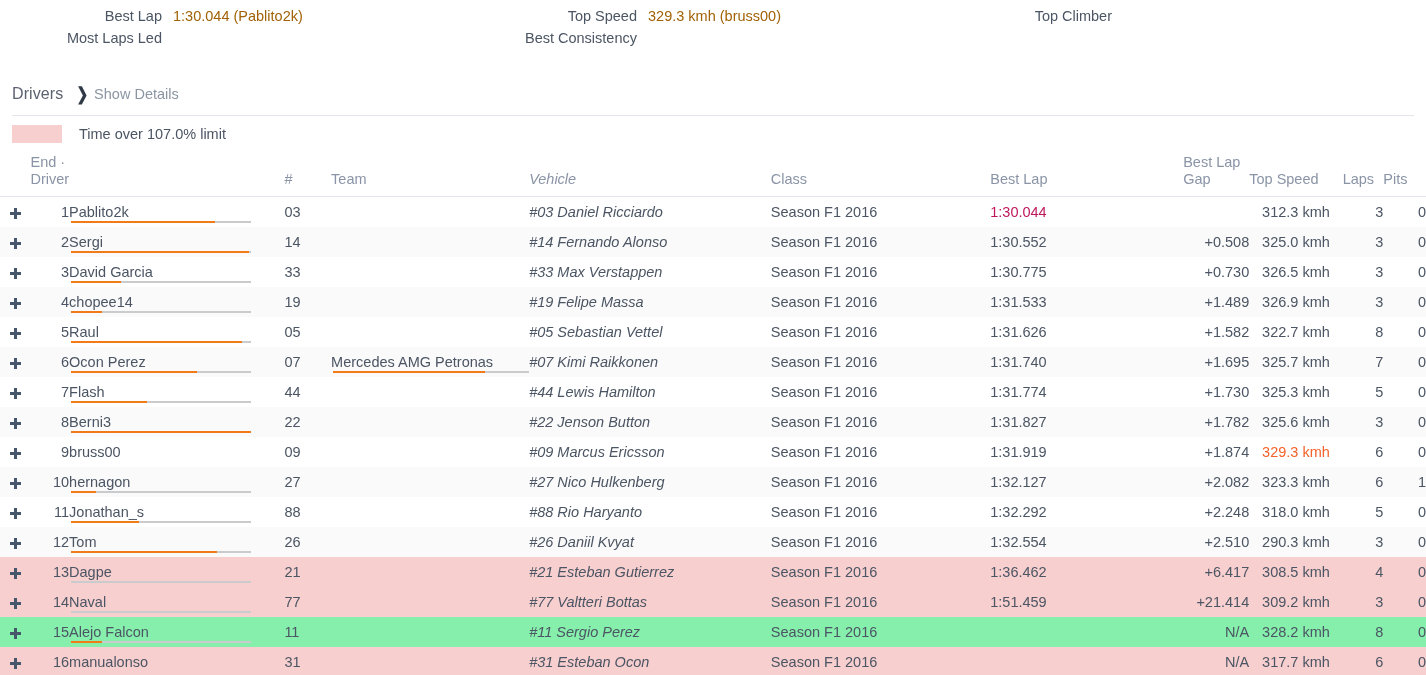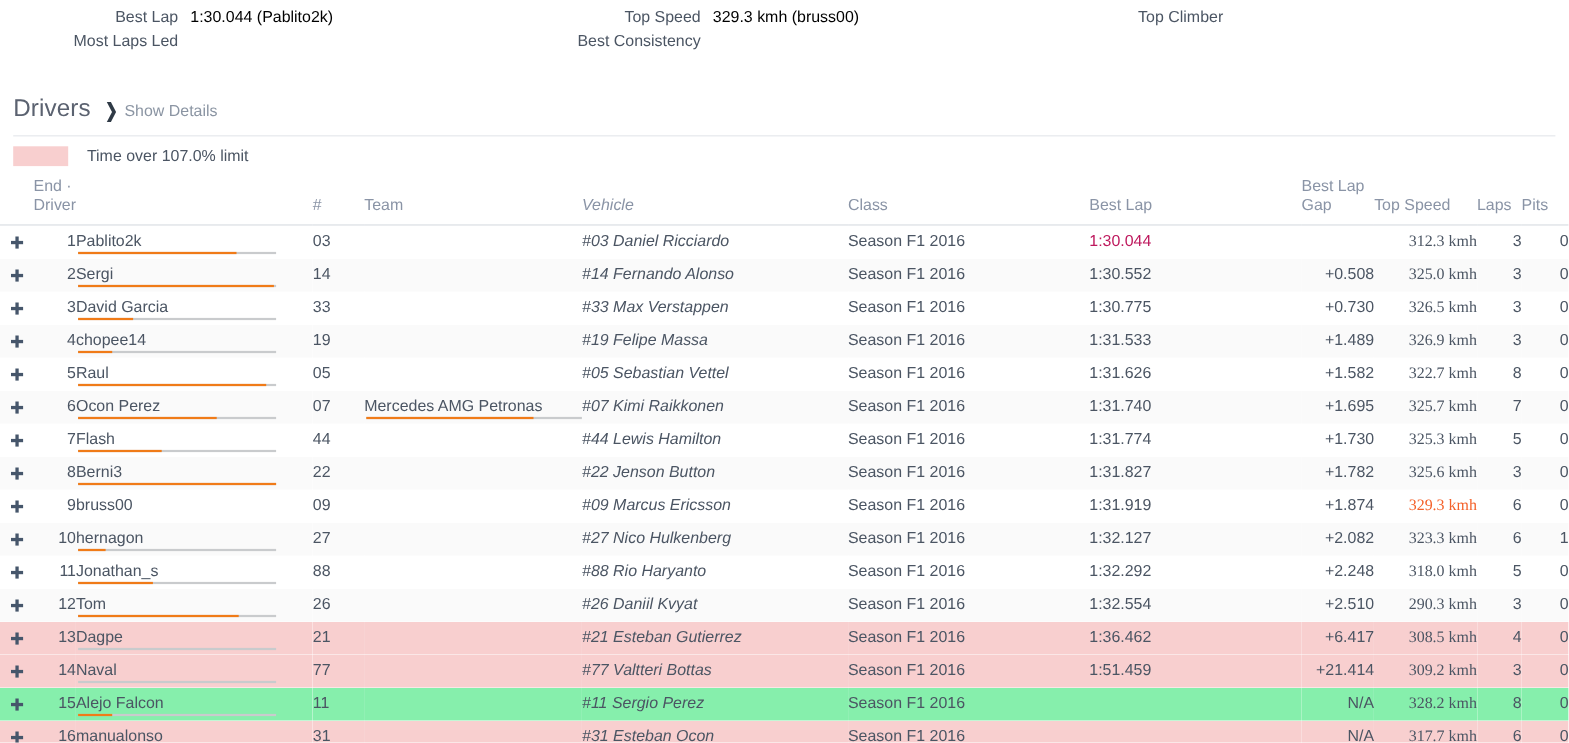--- a/index.html
+++ b/index.html
@@ -27,32 +27,32 @@
     font-size: 14.5px;
   }
   .stat-label {
     width: 162px;
     text-align: right;
     color: #4b5563;
     white-space: nowrap;
   }
   .stat-value {
     padding-left: 11px;
-    color: #000000;
+    color: #a16207;
     white-space: nowrap;
   }
 
   
   .section-head {
     display: flex;
     align-items: baseline;
     padding: 36px 0 0 12px;
   }
   .section-title {
-    font-size: 22px;
+    font-size: 16px;
     font-weight: 400;
     color: #5b6270;
     letter-spacing: .1px;
   }
   .chevron-icon {
     margin-left: 13px;
     font-size: 14px;
     font-weight: bold;
     color: #2f3a46;
     line-height: 1;
@@ -161,21 +161,21 @@
     background: #c9cbcd;
     z-index: 1;
   }
   .bar-fill {
     position: absolute;
     left: 0; top: 0; height: 2px;
     background: #f07b18;
   }
 
   td.c-gap  { text-align: right; padding-right: 14px; }
-  td.c-spd  { text-align: right; padding-right: 22px; font-family: Liberation Serif, serif; }
+  td.c-spd  { text-align: center; padding-right: 22px; }
   td.c-laps { text-align: right; padding-right: 18px; }
   td.c-pits { text-align: right; padding-right: 22px; }
 </style>
 </head>
 <body>
 
 <div class="stats">
   <div class="stats-col">
     <div class="stat-row">
       <span class="stat-label">Best Lap</span>

